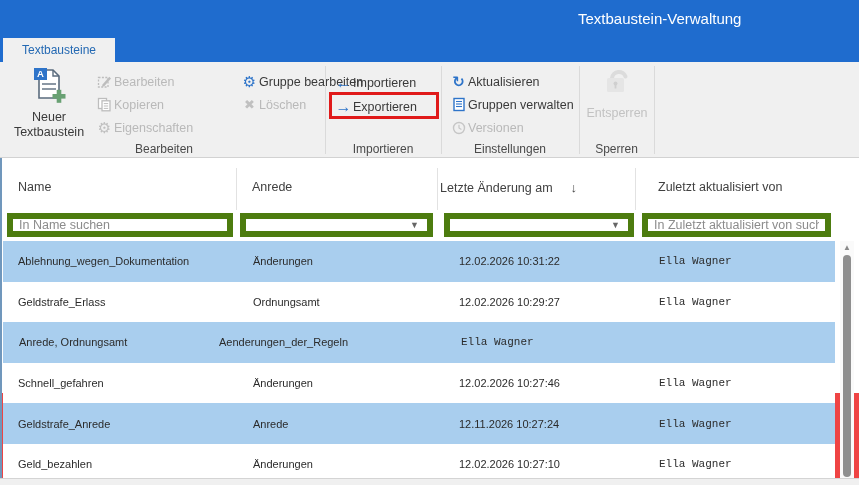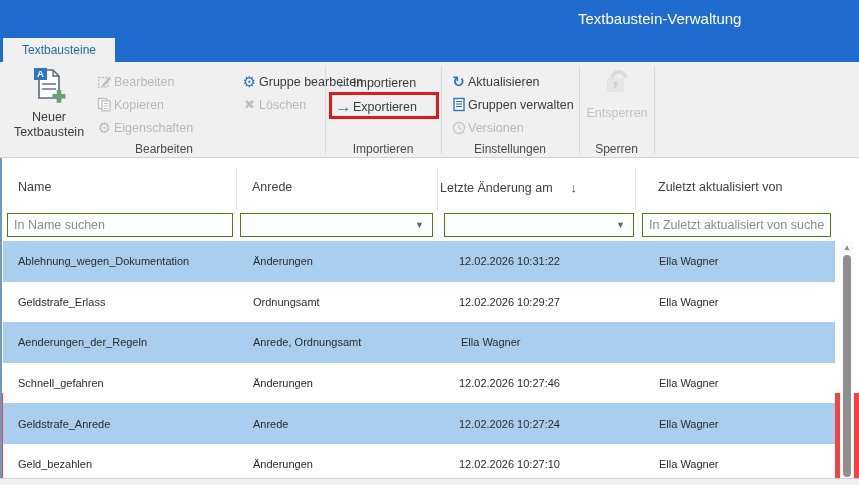--- a/index.html
+++ b/index.html
@@ -31,33 +31,33 @@
   .arrow-glyph { font-size:16px; line-height:14px; }
   .lockbtn { position:absolute; left:583px; top:4px; width:68px; height:74px; display:flex; flex-direction:column; align-items:center; cursor:default; }
   .lockbtn .locklabel { font-size:12.5px; color:#c2c2c2; margin-top:3px; }
   .redbox { position:absolute; left:329px; top:92px; width:110px; height:27px; border:3px solid var(--red,#e01a1a); pointer-events:none; }
   
   .grid { position:absolute; left:0; top:158px; width:859px; height:235px; background:#fff; }
   .leftframe { position:absolute; left:0; top:158px; width:2px; height:320px; background:#7097bc; }
   .hsep { position:absolute; top:10px; width:1px; height:42px; background:#e2e2e2; }
   .hcell { position:absolute; top:22px; font-size:12.5px; color:#404040; cursor:default; white-space:nowrap; }
   .sorticon { color:#444; font-size:13px; margin-left:18px; }
-  .filterbox { position:absolute; top:55px; height:24px; border:1px solid #4d7c0f; background:#fff; font-size:12.5px; }
+  .filterbox { position:absolute; top:55px; height:24px; border:6px solid #4d7c0f; background:#fff; font-size:12.5px; }
   input.filterbox { padding:0 6px; color:#333; outline:none; }
   input.filterbox::placeholder { color:#8c8c8c; opacity:1; }
   .ddown { display:flex; align-items:center; justify-content:flex-end; padding-right:8px; cursor:default; }
   .ddown .dd-arrow { color:#666; font-size:9px; }
   .rows { position:absolute; left:3px; top:83px; width:832px; height:237px; overflow:hidden; }
   .row { width:832px; height:40.6px; display:flex; align-items:center; background:#fff; }
   .row.sel { background:var(--sel,#a9ceee); }
   .cell { font-size:11px; color:#2b2b2b; white-space:nowrap; overflow:hidden; }
   .c-name   { width:234px; padding-left:15px; }
   .c-gruppe { width:201px; padding-left:16px; }
   .c-datum  { width:198px; padding-left:21px; }
-  .c-von    { width:190px; padding-left:23px; }
+  .c-von    { width:190px; padding-left:23px;font-family:Liberation Mono, monospace; }
   
   .vscroll { position:absolute; left:840px; top:83px; width:14px; height:237px; background:#fafafa; }
   .vscroll .up { display:block; text-align:center; color:#8a8a8a; font-size:8px; line-height:13px; height:13px; cursor:default; }
   .vthumb { position:absolute; left:3px; top:14px; width:8px; height:222px; background:#8f8f8f; border-radius:4px; cursor:default; }
   .bottomstrip { position:absolute; left:0; top:478px; width:859px; height:7px; background:#f0f0f0; border-top:1px solid #d4d4d4; }
 </style>
 </head>
 <body>
 
 <div id="app" style="--blue: #1f6cce; --sel: #a9ceee; --red: #e01a1a;">
@@ -211,34 +211,34 @@
           <div class="cell c-datum">12.02.2026 10:31:22</div>
           <div class="cell c-von">Ella Wagner</div>
         </div>
         <div class="row">
           <div class="cell c-name">Geldstrafe_Erlass</div>
           <div class="cell c-gruppe">Ordnungsamt</div>
           <div class="cell c-datum">12.02.2026 10:29:27</div>
           <div class="cell c-von">Ella Wagner</div>
         </div>
         <div class="row sel">
+          <div class="cell c-gruppe">Anrede, Ordnungsamt</div>
           <div class="cell c-name">Aenderungen_der_Regeln</div>
-          <div class="cell c-gruppe">Anrede, Ordnungsamt</div>
           <div class="cell c-von">Ella Wagner</div>
         </div>
         <div class="row">
           <div class="cell c-name">Schnell_gefahren</div>
           <div class="cell c-gruppe">Änderungen</div>
           <div class="cell c-datum">12.02.2026 10:27:46</div>
           <div class="cell c-von">Ella Wagner</div>
         </div>
         <div class="row sel">
           <div class="cell c-name">Geldstrafe_Anrede</div>
           <div class="cell c-gruppe">Anrede</div>
-          <div class="cell c-datum">12.02.2026 10:27:24</div>
+          <div class="cell c-datum">12.11.2026 10:27:24</div>
           <div class="cell c-von">Ella Wagner</div>
         </div>
         <div class="row">
           <div class="cell c-name">Geld_bezahlen</div>
           <div class="cell c-gruppe">Änderungen</div>
           <div class="cell c-datum">12.02.2026 10:27:10</div>
           <div class="cell c-von">Ella Wagner</div>
         </div>
       </div>
 

